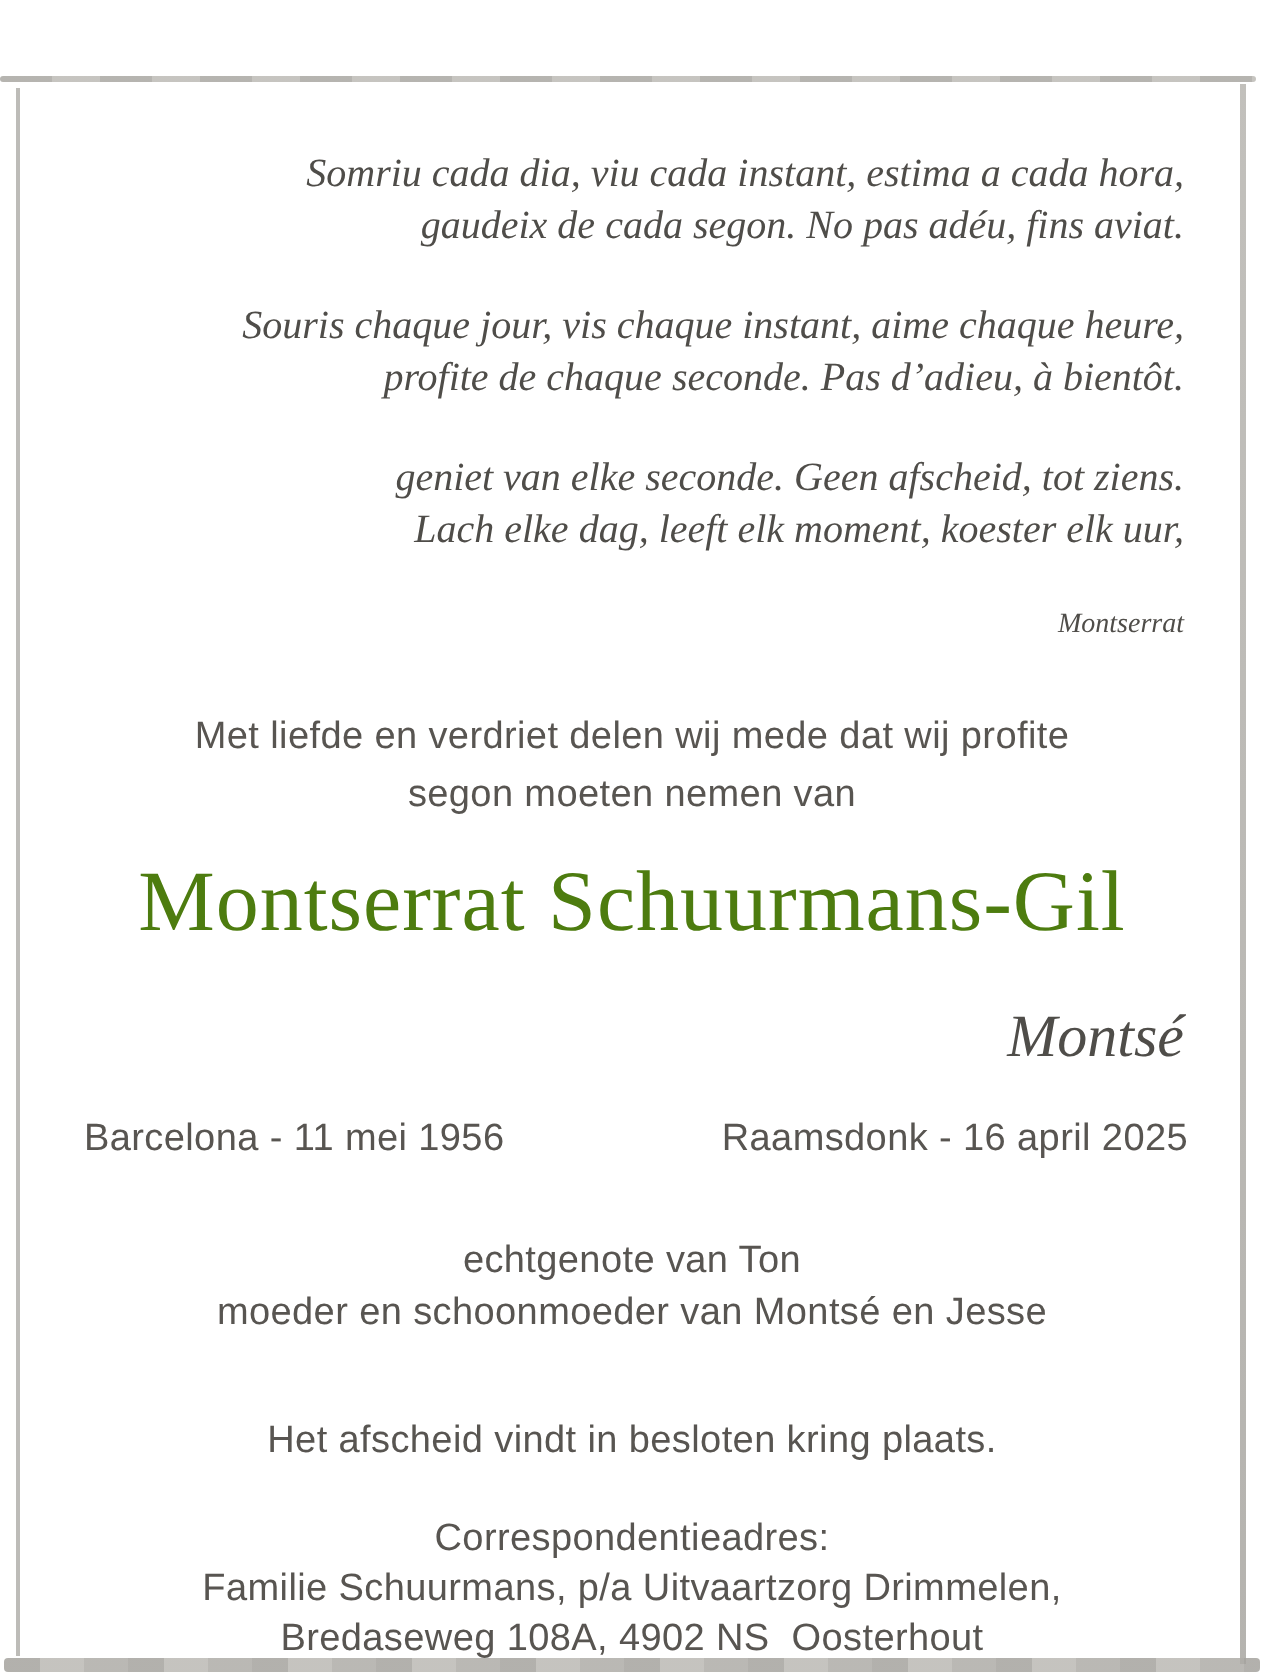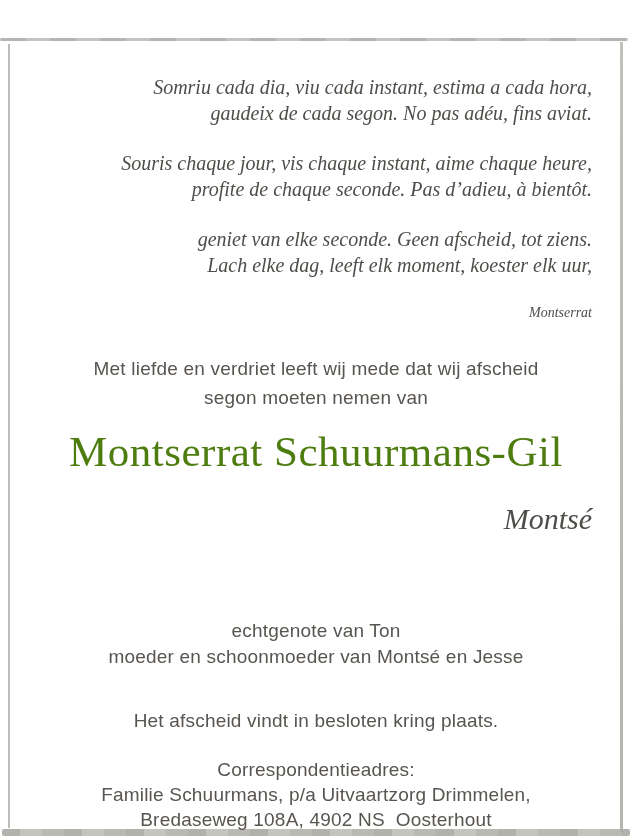--- a/index.html
+++ b/index.html
@@ -111,28 +111,32 @@
       <div>profite de chaque seconde. Pas d’adieu, à bientôt.</div>
     </div>
     <div class="quote">
       <div>geniet van elke seconde. Geen afscheid, tot ziens.</div>
       <div>Lach elke dag, leeft elk moment, koester elk uur,</div>
     </div>
     <div class="quote-signature">Montserrat</div>
   </div>
 
   <div class="block sans-center intro">
-    <div>Met liefde en verdriet leeft wij mede dat wij afscheid</div>
+    <div>Met liefde en verdriet delen wij mede dat wij profite</div>
     <div>segon moeten nemen van</div>
   </div>
 
   <div class="block name">Montserrat Schuurmans-Gil</div>
 
   <div class="block nickname">Montsé</div>
 
+  <div class="block dates">
+    <span>Barcelona - 11 mei 1956</span>
+    <span>Raamsdonk - 16 april 2025</span>
+  </div>
 
   <div class="block sans-center relations">
     <div>echtgenote van Ton</div>
     <div>moeder en schoonmoeder van Montsé en Jesse</div>
   </div>
 
   <div class="block sans-center private">Het afscheid vindt in besloten kring plaats.</div>
 
   <div class="block sans-center correspondence">
     <div>Correspondentieadres:</div>

